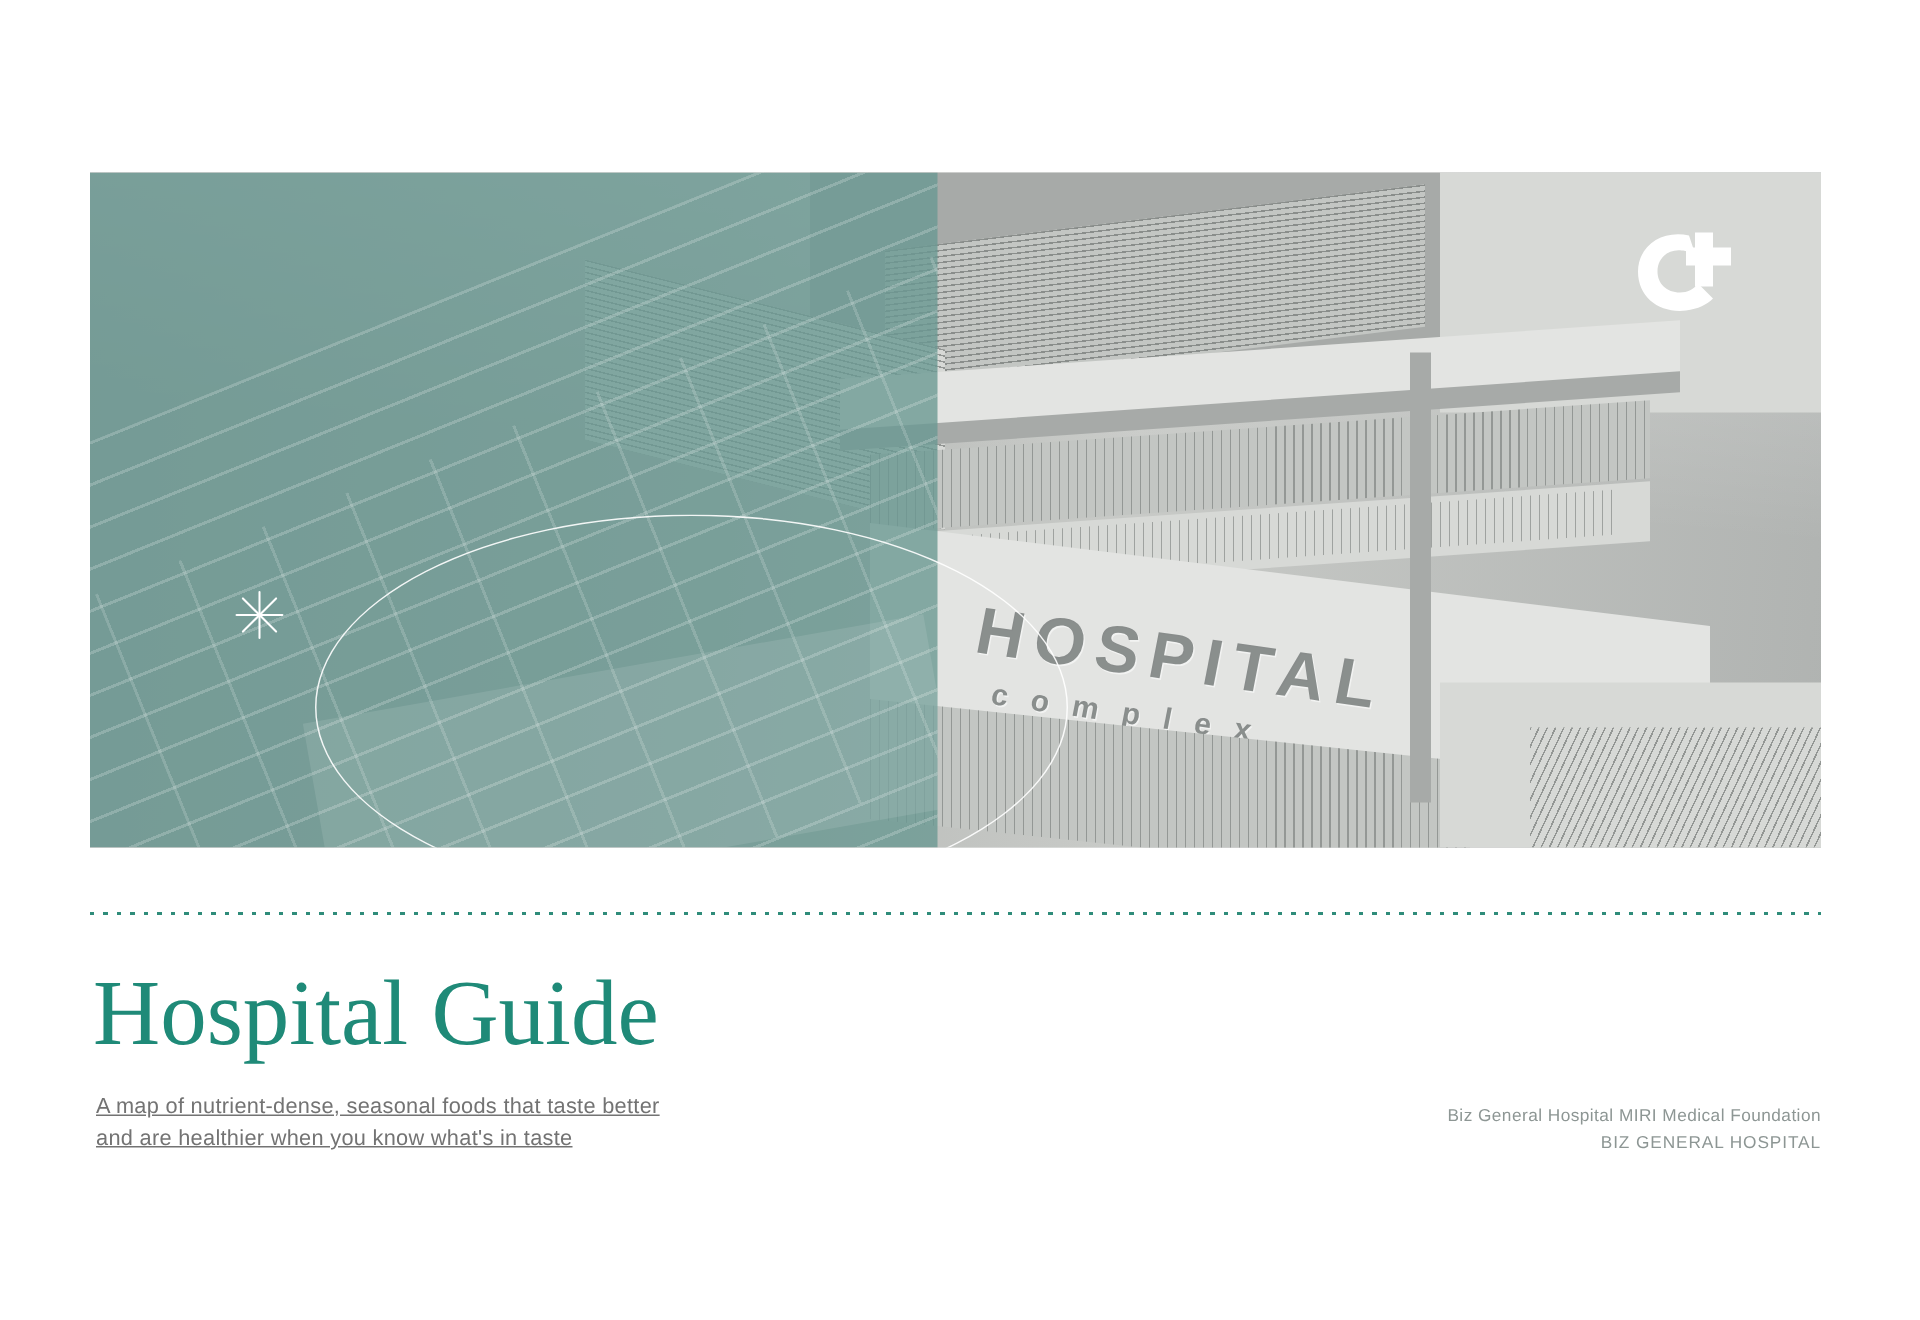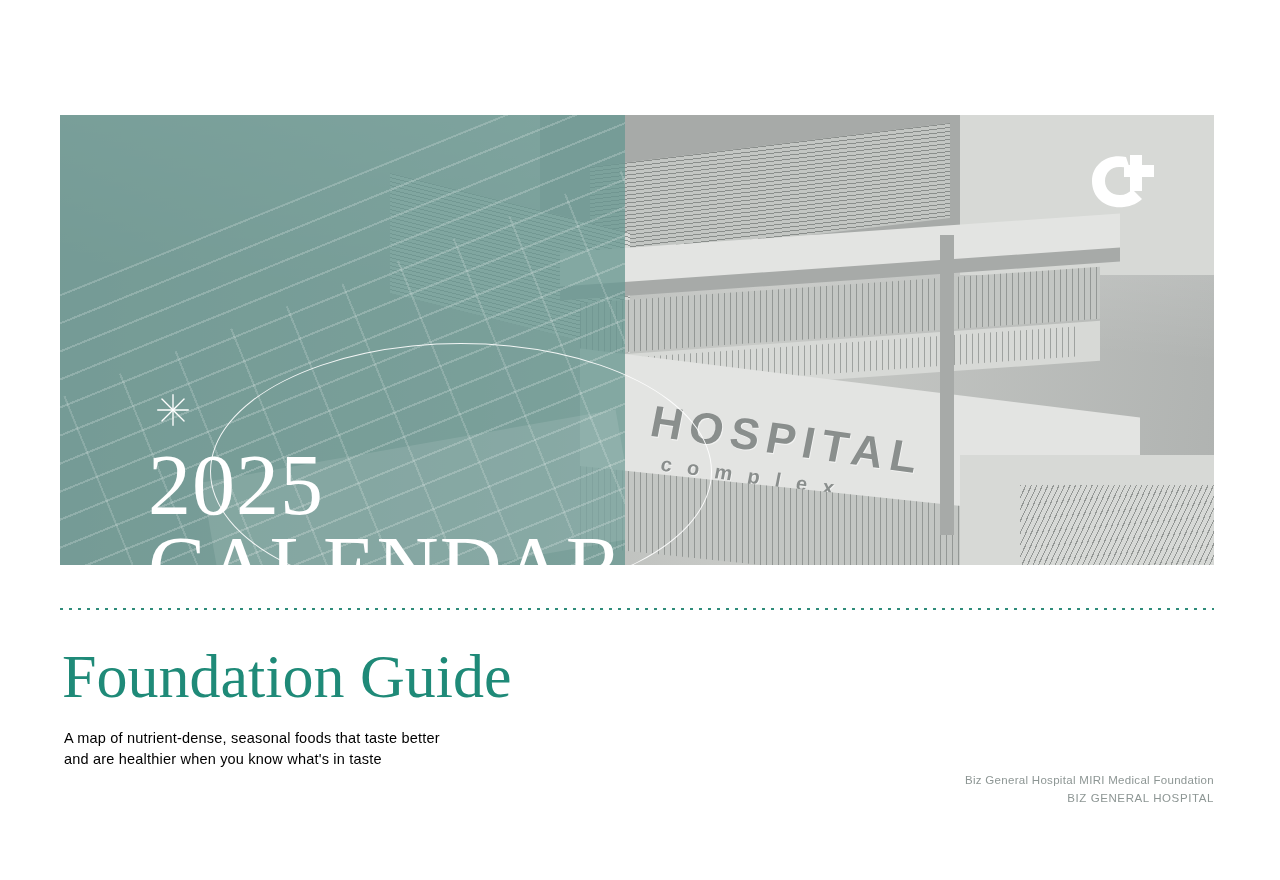--- a/index.html
+++ b/index.html
@@ -217,27 +217,28 @@
     color: #1f8a78;
     letter-spacing: 0px;
   }
   .doc-sub {
     position: absolute;
     left: 64px;
     top: 728px;
     width: 520px;
     font-size: 14.5px;
     line-height: 1.45;
-    color: #000000;
+    color: #737373;
     letter-spacing: 0.2px;
+    text-decoration: underline;
   }
   .org {
     position: absolute;
     right: 66px;
-    top: 772px;
+    top: 736px;
     text-align: right;
     color: #8d9694;
     font-size: 11.5px;
     line-height: 1.55;
     letter-spacing: 0.3px;
   }
   .org .l2 { letter-spacing: 0.6px; }
 </style>
 </head>
 <body>
@@ -287,35 +288,31 @@
 
   <svg class="sparkle" viewBox="0 0 40 40">
     <g stroke="#ffffff" stroke-width="1.6" stroke-linecap="round">
       <line x1="20" y1="2" x2="20" y2="38"></line>
       <line x1="2" y1="20" x2="38" y2="20"></line>
       <line x1="7" y1="7" x2="33" y2="33"></line>
       <line x1="33" y1="7" x2="7" y2="33"></line>
     </g>
   </svg>
 
-  <div class="hero-title">
-    <span class="l1">2025</span>
-    <span class="l2">CALENDAR</span>
-  </div>
 
   <svg class="logo-mark" viewBox="0 0 72 68">
     <path d="M40 10 C22 6 6 17 6 34 C6 52 21 62 38 60 C46 59 52 56 56 52 L46 42 C43 46 39 48 34 48 C25 48 19 42 19 34 C19 25 26 19 35 20 C39 20 43 22 45 25 Z" fill="#ffffff"></path>
     <rect x="44" y="8" width="12" height="36" fill="#ffffff"></rect>
     <rect x="38" y="18" width="30" height="12" fill="#ffffff"></rect>
   </svg>
 </div>
 
 <div class="divider"></div>
 
-<div class="doc-title">Foundation Guide</div>
+<div class="doc-title">Hospital Guide</div>
 
 <div class="doc-sub">
   <div>A map of nutrient-dense, seasonal foods that taste better</div>
   <div>and are healthier when you know what's in taste</div>
 </div>
 
 <div class="org">
   <div class="l1">Biz General Hospital MIRI Medical Foundation</div>
   <div class="l2">BIZ GENERAL HOSPITAL</div>
 </div>

